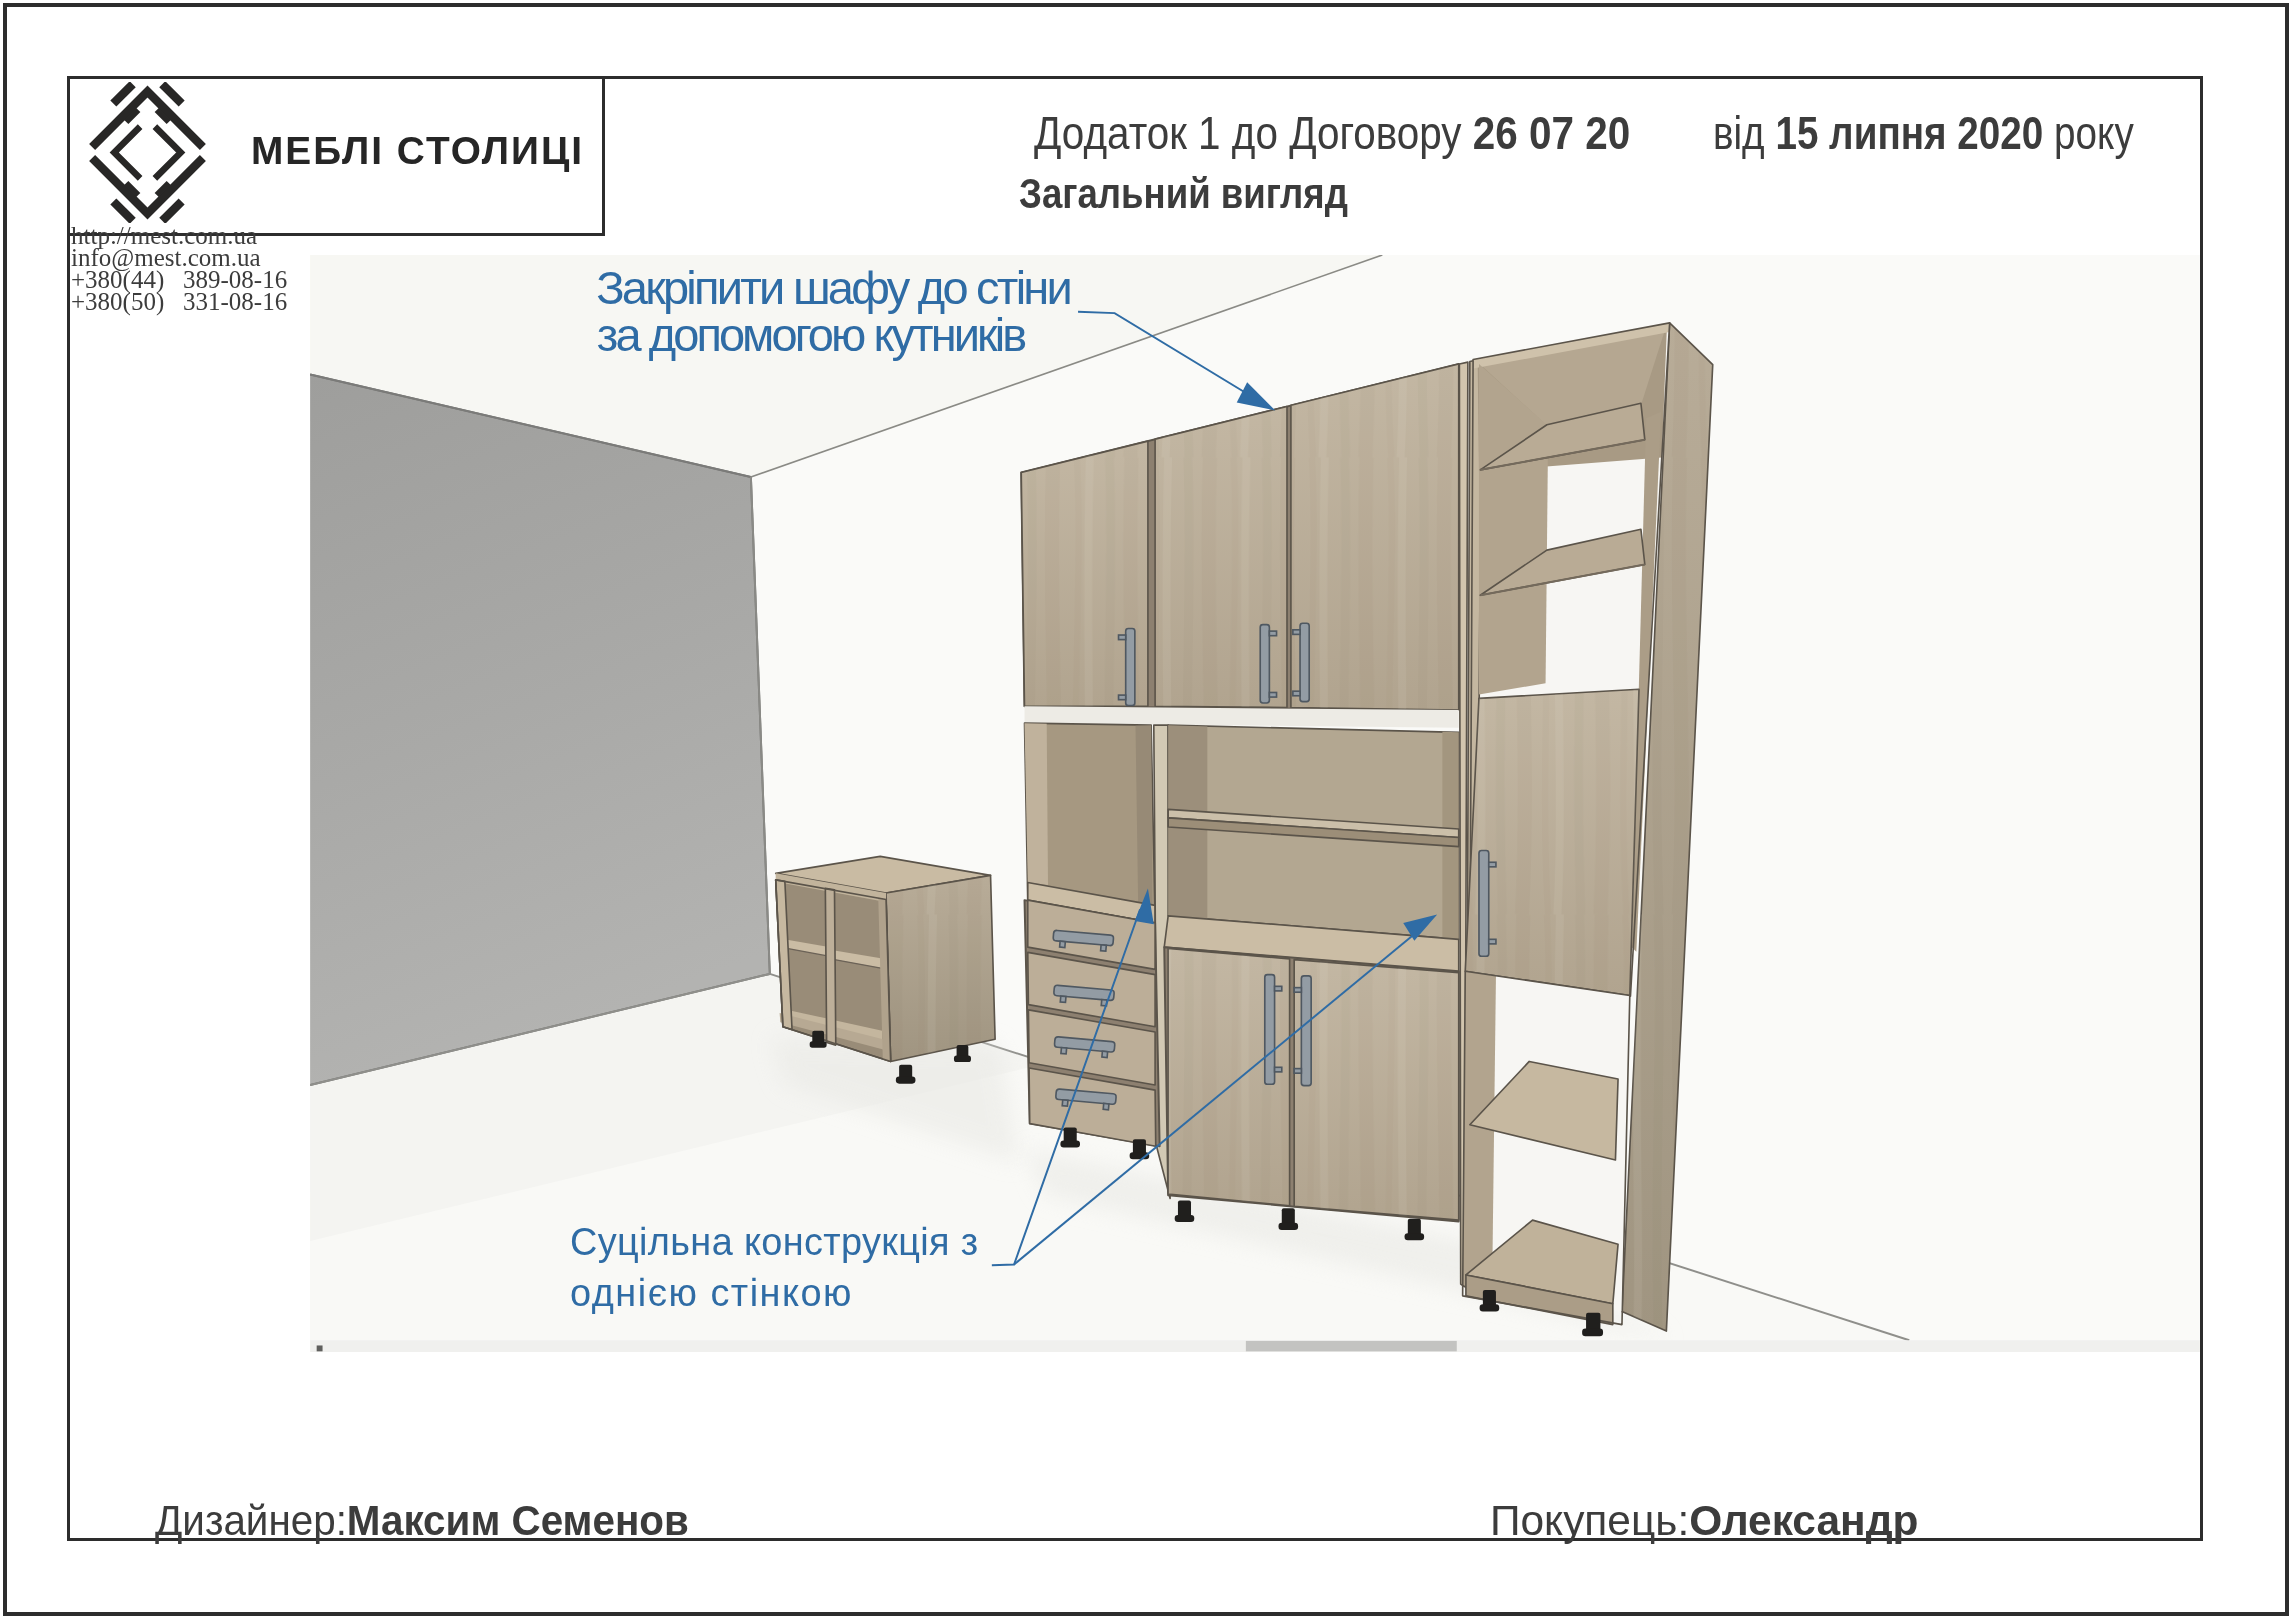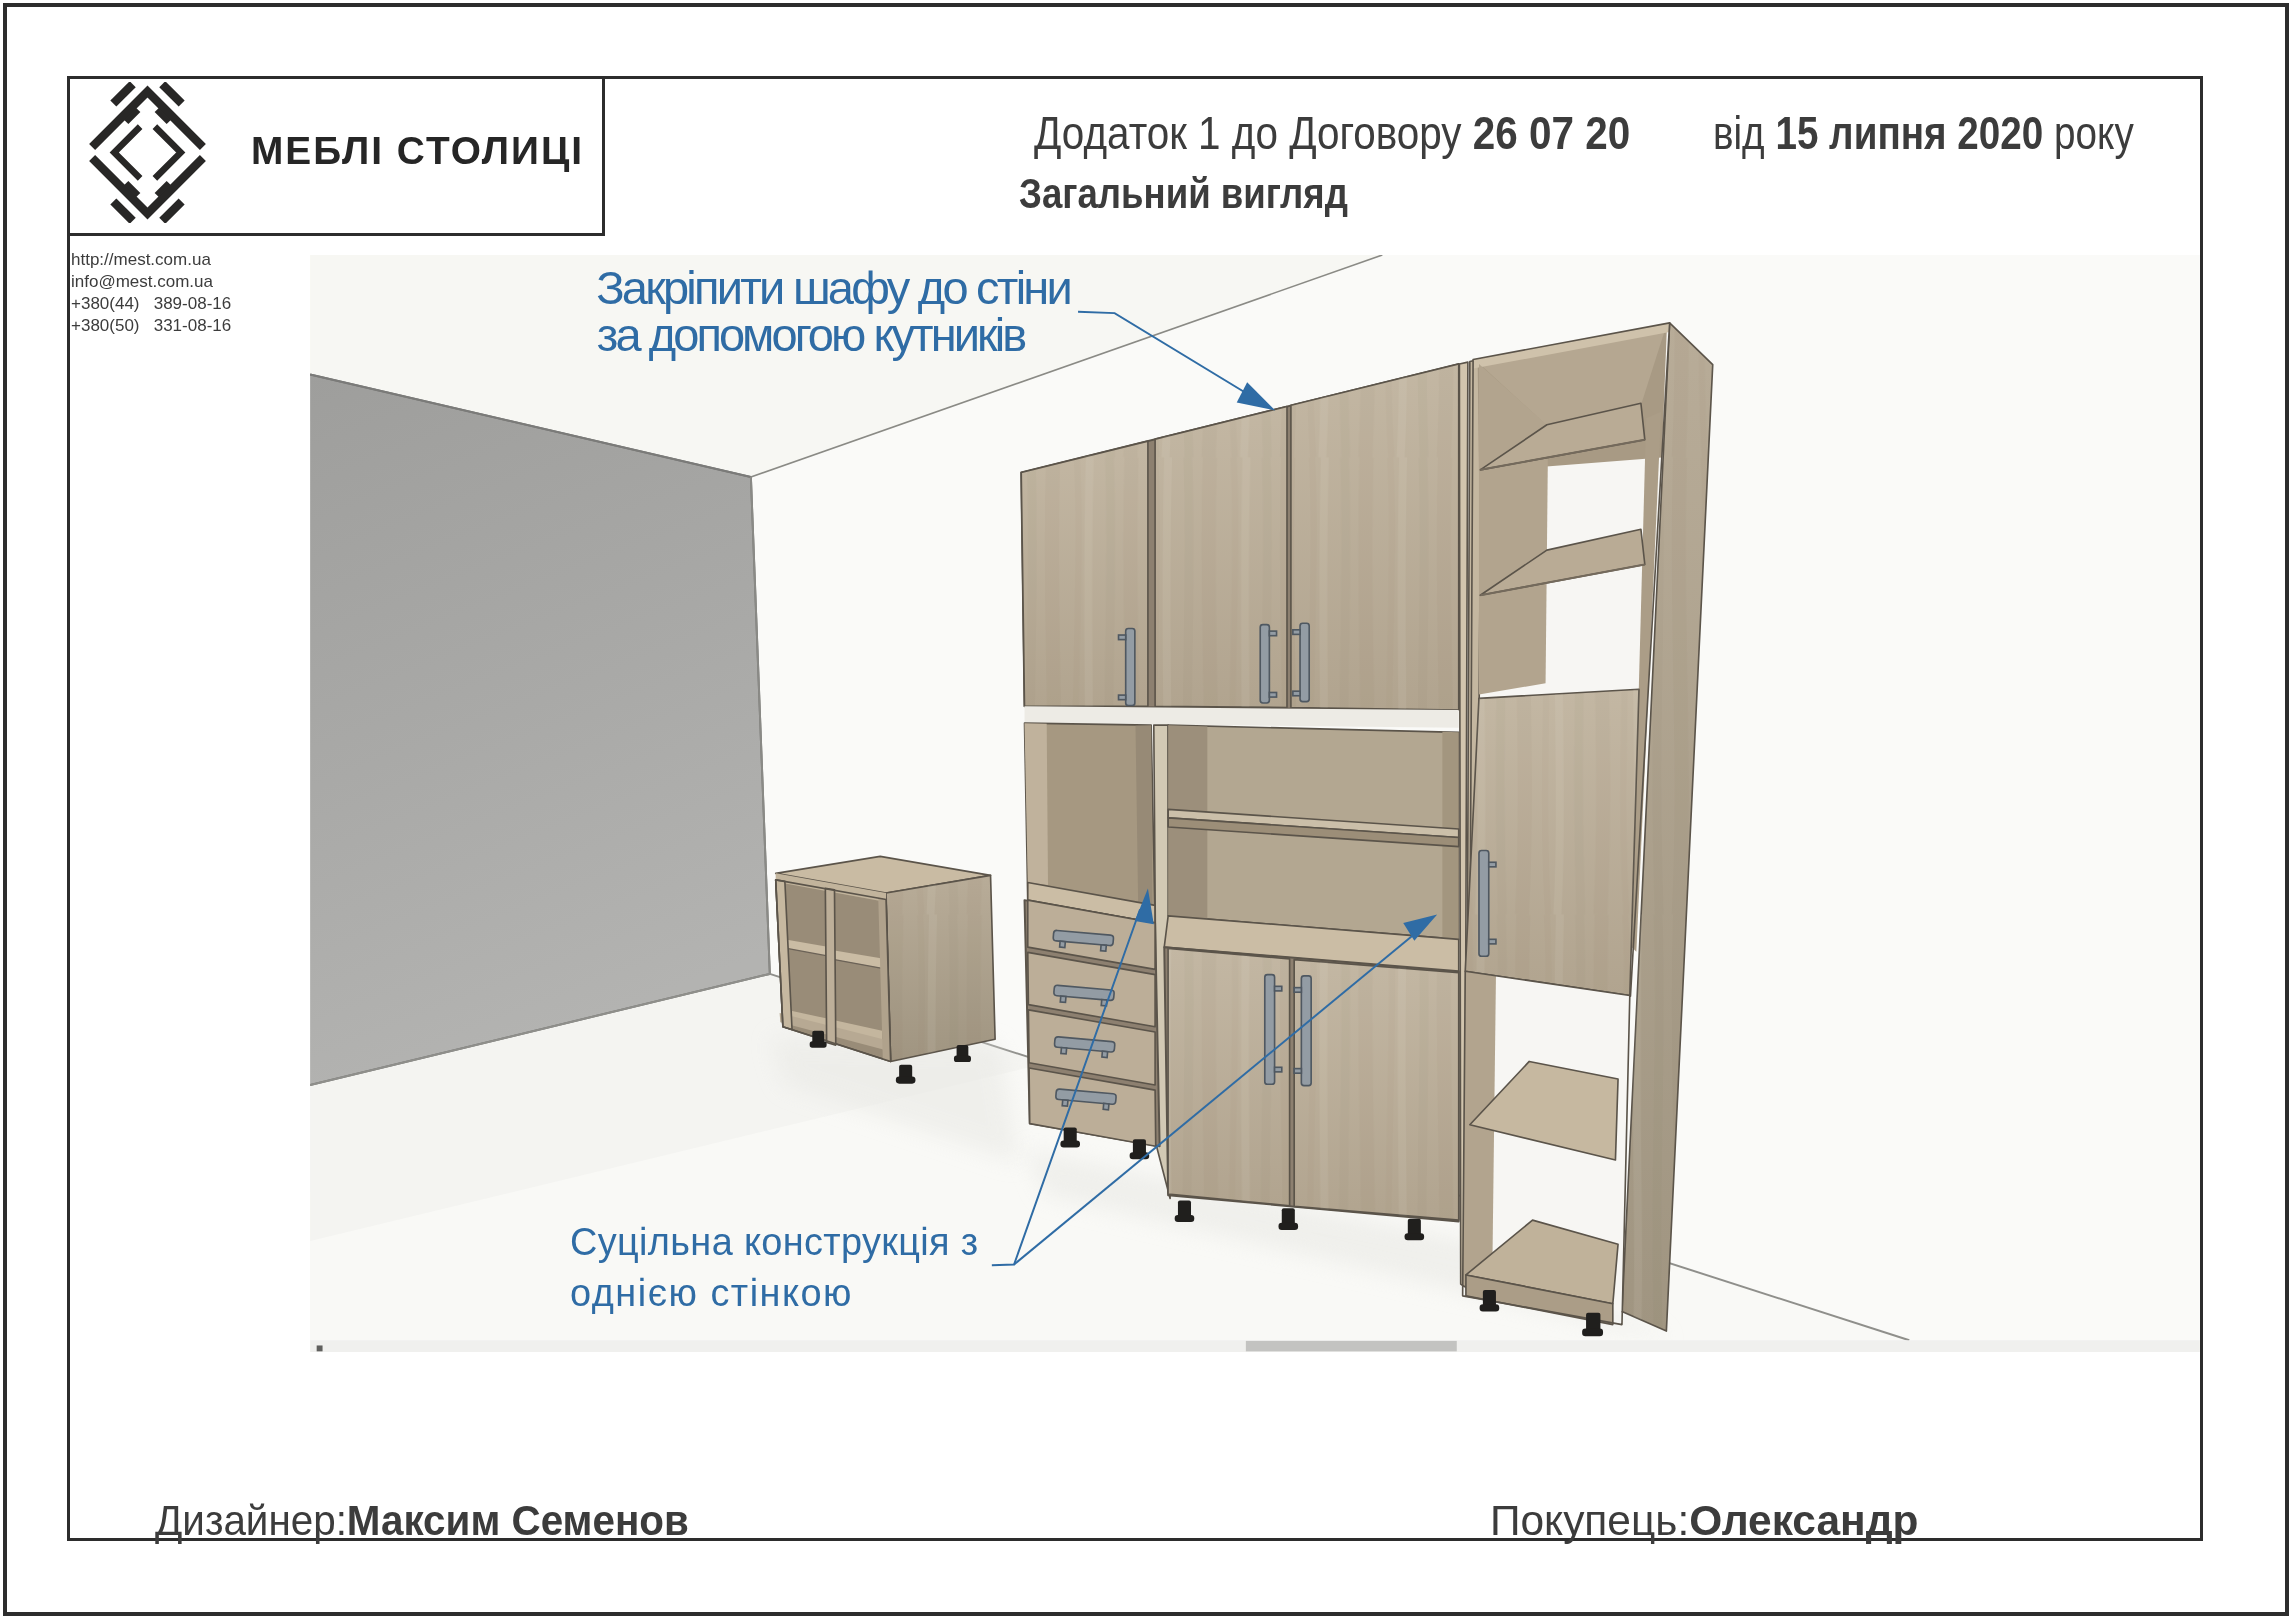--- a/index.html
+++ b/index.html
@@ -33,21 +33,21 @@
   <path d="M56 10 L56 36" stroke-width="9"></path>
 </g>
 </svg>
 
 <div class="abs" style="left:251px;top:129px;font-weight:bold;font-size:39px;letter-spacing:2px;color:#262626;white-space:nowrap;transform:scaleX(0.995);transform-origin:0 0;">МЕБЛІ СТОЛИЦІ</div>
 
 <div class="abs blk" style="left:1034px;top:106px;font-size:46px;white-space:nowrap;transform:scaleX(0.879);transform-origin:0 0;">Додаток 1 до Договору <b>26 07 20</b></div>
 <div class="abs blk" style="left:1713px;top:106px;font-size:46px;white-space:nowrap;transform:scaleX(0.84);transform-origin:0 0;">від <b>15 липня 2020</b> року</div>
 <div class="abs blk" style="left:1019px;top:170px;font-size:42px;font-weight:bold;white-space:nowrap;transform:scaleX(0.871);transform-origin:0 0;">Загальний вигляд</div>
 
-<div class="abs blk" style="left:71px;top:249px;font-size:17px;line-height:22px;white-space:nowrap;">
+<div class="abs blk" style="left:71px;top:225px;font-size:25px;line-height:22px;white-space:nowrap;font-family:Liberation Serif, serif;">
 http://mest.com.ua<br>info@mest.com.ua<br>+380(44)&nbsp;&nbsp;&nbsp;389-08-16<br>+380(50)&nbsp;&nbsp;&nbsp;331-08-16
 </div>
 
 <div class="abs blk" style="left:155px;top:1496px;font-size:43px;white-space:nowrap;transform:scaleX(0.939);transform-origin:0 0;">Дизайнер:<b>Максим Семенов</b></div>
 <div class="abs blk" style="left:1490px;top:1496px;font-size:43px;white-space:nowrap;transform:scaleX(0.987);transform-origin:0 0;">Покупець:<b>Олександр</b></div>
 
 <svg class="abs" style="left:310px;top:255px;" width="1890" height="1097" viewBox="474 390 2894 1680">
 <defs>
   <linearGradient id="wallg" x1="0" y1="0" x2="0.25" y2="1">
     <stop offset="0" stop-color="#9e9e9c"></stop>

